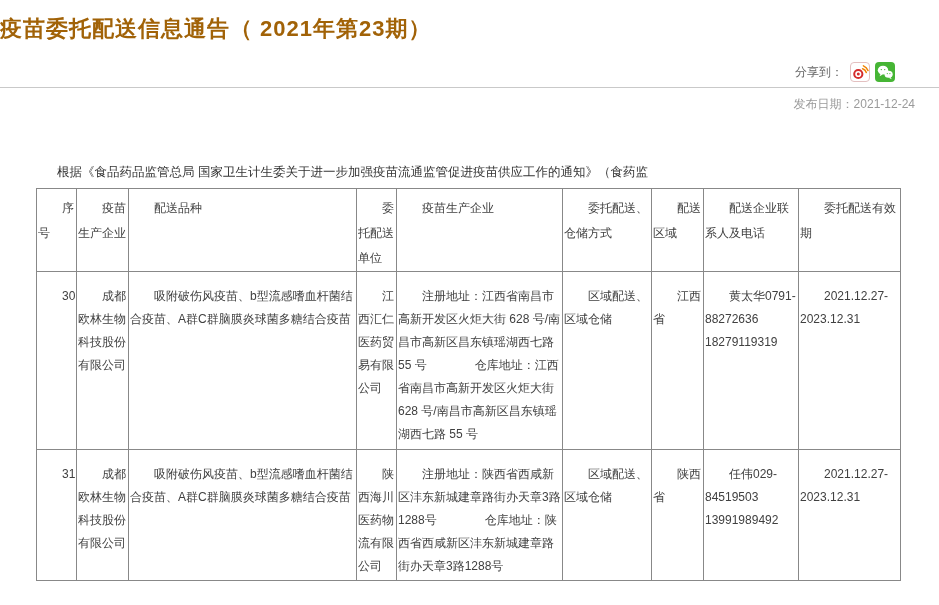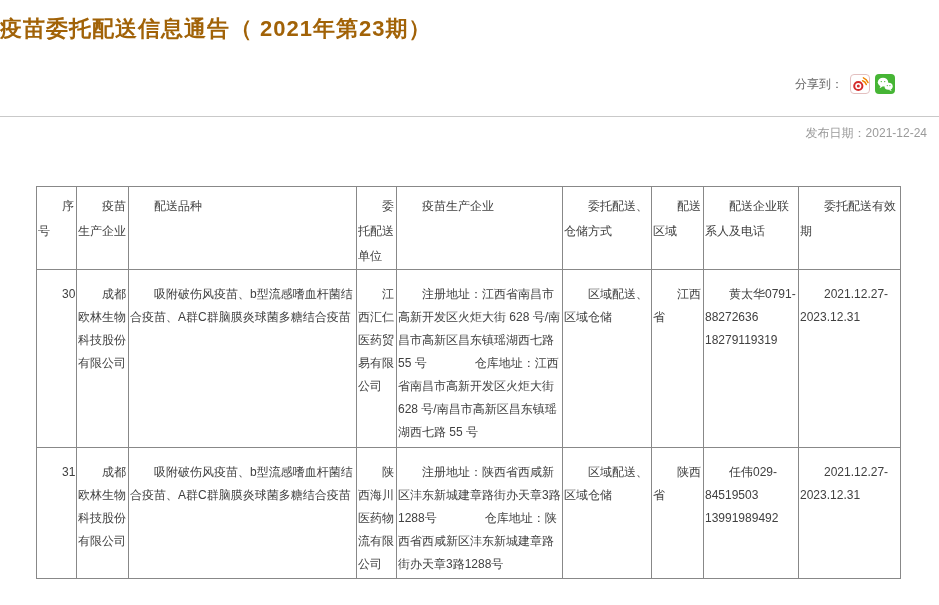--- a/index.html
+++ b/index.html
@@ -13,42 +13,42 @@
   .page-title {
     margin: 14px 0 0 0;
     text-align: left;
     font-size: 22px;
     line-height: 30px;
     font-weight: bold;
     color: #a16207;
     letter-spacing: 1px;
   }
   .share-row {
-    margin-top: 30px;
-    padding: 0 44px 22px 0;
+    margin-top: 18px;
+    padding: 0 44px 5px 0;
     display: flex;
     justify-content: flex-end;
     align-items: center;
     gap: 5px;
     border-bottom: 1px solid #c9c9c9;
   }
   .share-label {
     font-size: 12px;
     color: #666666;
     margin-right: 2px;
   }
   .icon-btn {
     width: 20px; height: 20px;
     display: inline-block;
     cursor: pointer;
   }
   .icon-btn svg { display: block; }
   .date-row {
     margin-top: 8px;
-    padding-right: 12px;
+    padding-right: 24px;
     text-align: right;
     font-size: 12px;
     color: #9a9a9a;
   }
   .intro {
     margin: 44px 30px 0 52px;
     font-size: 12.5px;
     line-height: 31px;
     color: #333333;
   }
@@ -110,20 +110,21 @@
       <circle cx="9.7" cy="7.6" r="0.7" fill="#46b535"></circle>
       <circle cx="12.3" cy="11.6" r="0.6" fill="#46b535"></circle>
       <circle cx="14.9" cy="11.6" r="0.6" fill="#46b535"></circle>
     </svg>
   </span>
 </div>
 
 <div class="date-row">发布日期：2021-12-24</div>
 
 <div class="intro">
+  <div class="intro-line-1">根据《食品药品监管总局 国家卫生计生委关于进一步加强疫苗流通监管促进疫苗供应工作的通知》（食药监</div>
 </div>
 
 <table class="notice-table">
   <colgroup>
     <col style="width:40px">
       <col style="width:52px">
       <col style="width:228px">
     <col style="width:40px">
       <col style="width:166px">
       <col style="width:89px">

